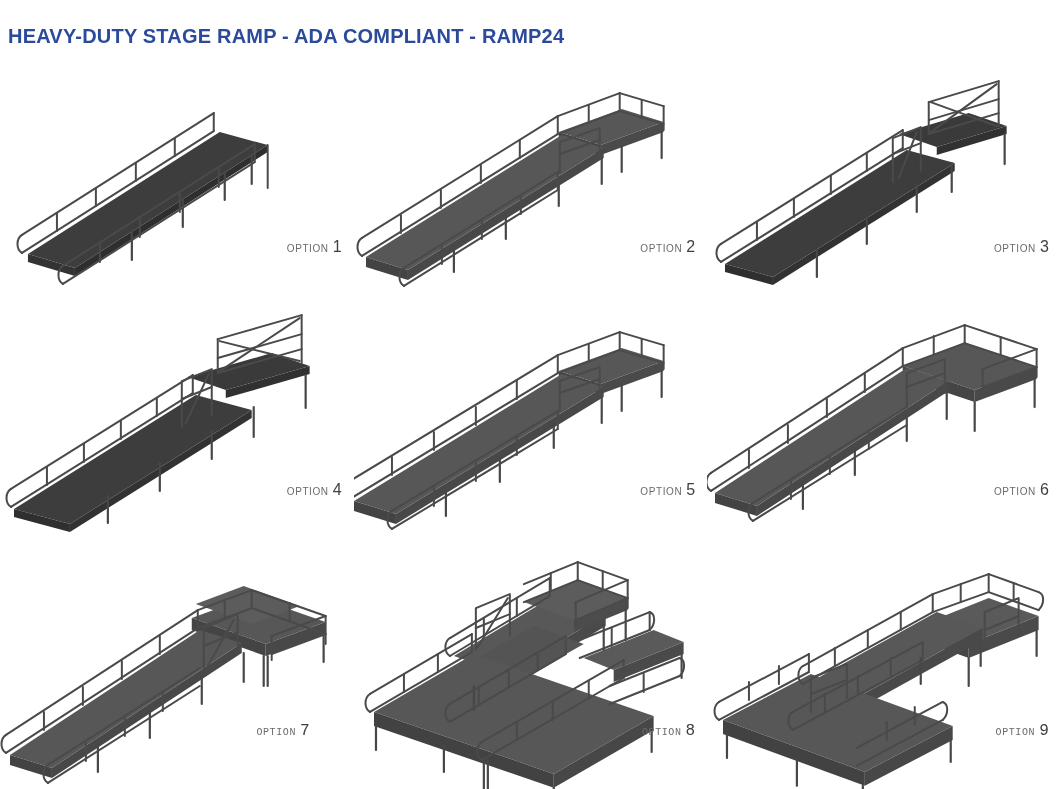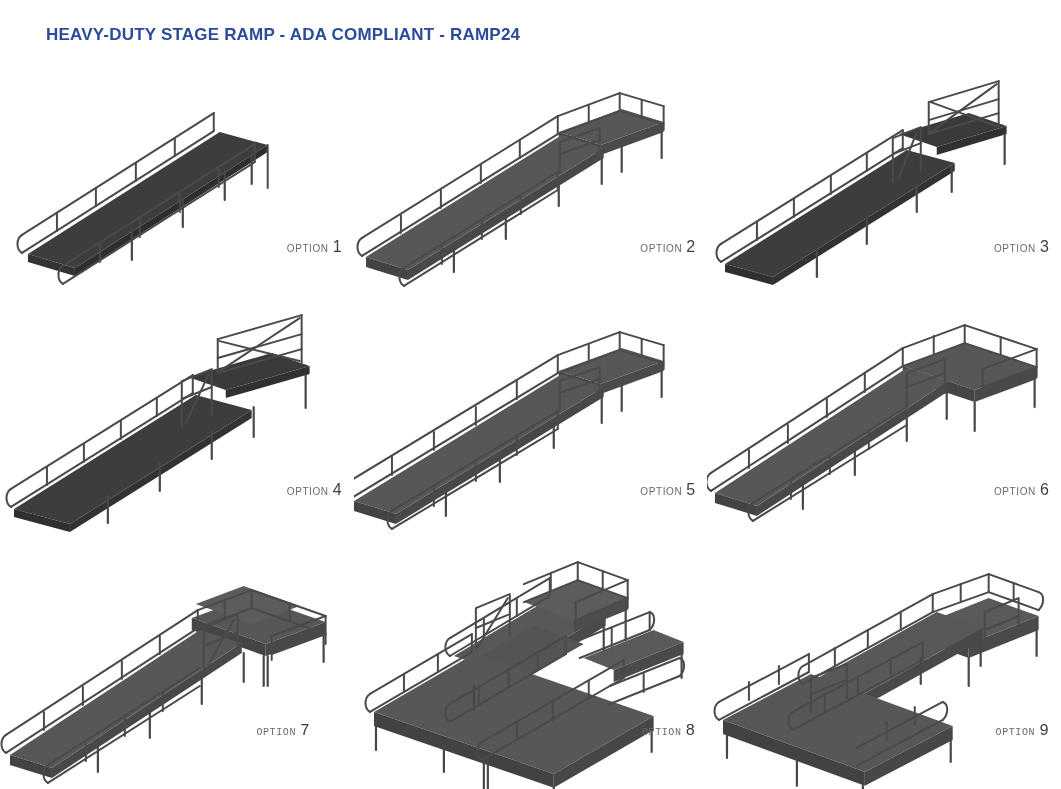--- a/index.html
+++ b/index.html
@@ -12,26 +12,25 @@
     height: 789px;
     font-family: "Liberation Sans", sans-serif;
     position: relative;
     overflow: hidden;
   }
 
   #page-title {
     position: absolute;
     left: 8px;
     top: 25px;
-    font-size: 17px;
+    font-size: 20px;
     font-weight: bold;
     letter-spacing: 0.2px;
     color: #2b4a9b;
     white-space: nowrap;
-    margin-left: 38px;
   }
 
   #options-grid {
     position: absolute;
     left: 0;
     top: 72px;
     width: 1061px;
     height: 717px;
     display: grid;
     grid-template-columns: repeat(3, 353.6px);

